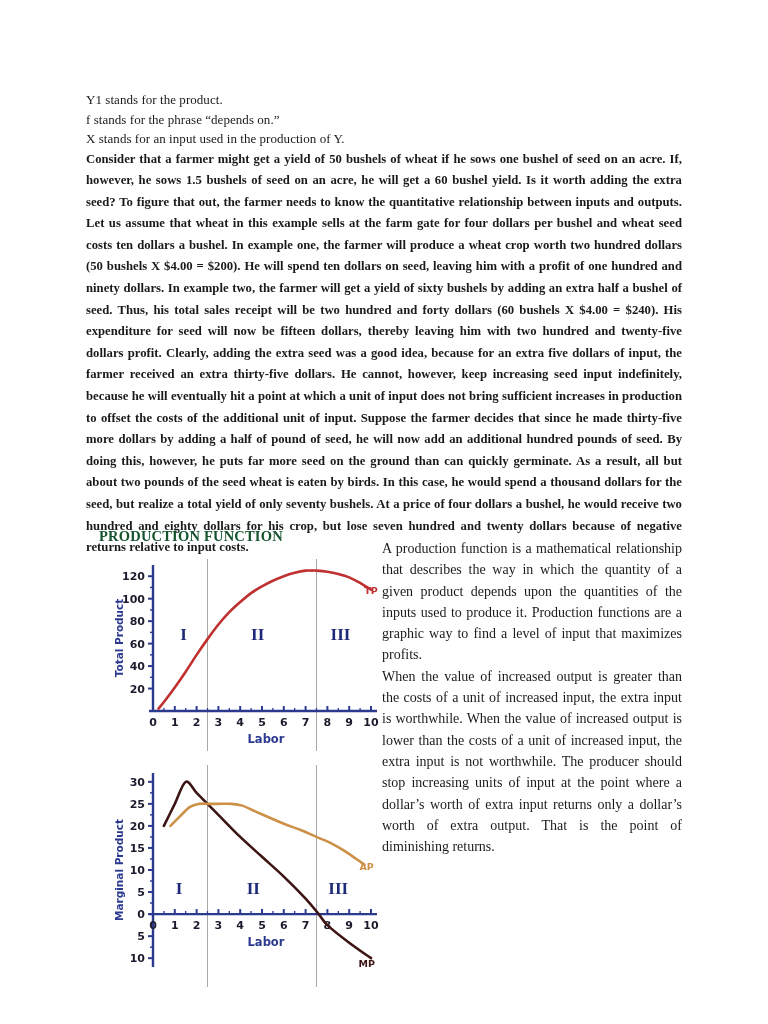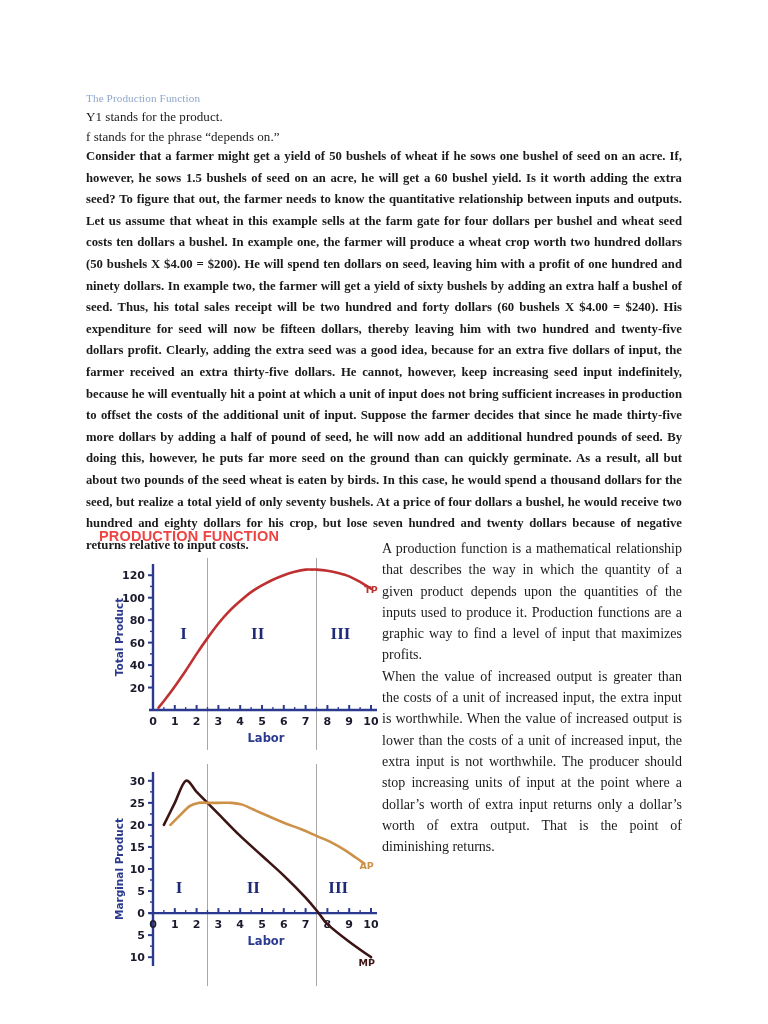--- a/index.html
+++ b/index.html
@@ -60,25 +60,25 @@
     height: 450px;
   }
   .figure {
     position: absolute;
     left: 9px;
     top: 0;
     width: 288px;
     height: 448px;
   }
   .fig-title {
-    font-family: Liberation Sans, sans-serif;
+    font-family: Liberation Serif, serif;
     font-weight: bold;
     font-size: 14.5px;
     letter-spacing: .2px;
-    color: #ef4444;
+    color: #14532d;
     margin: 0 0 6px 4px;
   }
   .chart-wrap { position: relative; }
   svg.chart { display: block; }
   .side-col {
     position: absolute;
     left: 296px;
     top: 10px;
     width: 300px;
     font-size: 14px;
@@ -109,24 +109,24 @@
     font-size: 9.5px;
   }
 </style>
 </head>
 <body>
 
 <div id="page">
 
   <div class="doc-body">
 
-    <div class="doc-heading">The Production Function</div>
 
     <div class="lead-line">Y1 stands for the product.</div>
     <div class="lead-line">f stands for the phrase “depends on.”</div>
+    <div class="lead-line">X stands for an input used in the production of Y.</div>
 
     <p class="para">Consider that a farmer might get a yield of 50 bushels of wheat if he sows one bushel of seed on an acre. If, however, he sows 1.5 bushels of seed on an acre, he will get a 60 bushel yield. Is it worth adding the extra seed? To figure that out, the farmer needs to know the quantitative relationship between inputs and outputs. Let us assume that wheat in this example sells at the farm gate for four dollars per bushel and wheat seed costs ten dollars a bushel. In example one, the farmer will produce a wheat crop worth two hundred dollars (50 bushels X $4.00 = $200). He will spend ten dollars on seed, leaving him with a profit of one hundred and ninety dollars. In example two, the farmer will get a yield of sixty bushels by adding an extra half a bushel of seed.  Thus, his total sales receipt will be two hundred and forty dollars (60 bushels X $4.00 = $240). His expenditure for seed will now be fifteen dollars, thereby leaving him with two hundred and twenty-five dollars profit. Clearly, adding the extra seed was a good idea, because for an extra five dollars of input, the farmer received an extra thirty-five dollars. He cannot, however, keep increasing seed input indefinitely, because he will eventually hit a point at which a unit of input does not bring sufficient increases in production to offset the costs of the additional unit of input. Suppose the farmer decides that since he made thirty-five more dollars by adding a half of pound of seed, he will now add an additional hundred pounds of seed.  By doing this, however, he puts far more seed on the ground than can quickly germinate.  As a result, all but about two pounds of the seed wheat is eaten by birds.   In this case, he would spend a thousand dollars for the seed, but realize a total yield of only seventy bushels.  At a price of four dollars a bushel, he would receive two hundred and eighty dollars for his crop, but lose seven hundred and twenty dollars because of negative returns relative to input costs.</p>
   </div>
 
   <div class="lower">
 
     <div class="figure">
       <div class="fig-title">PRODUCTION FUNCTION</div>
 
       <div class="chart-wrap">

